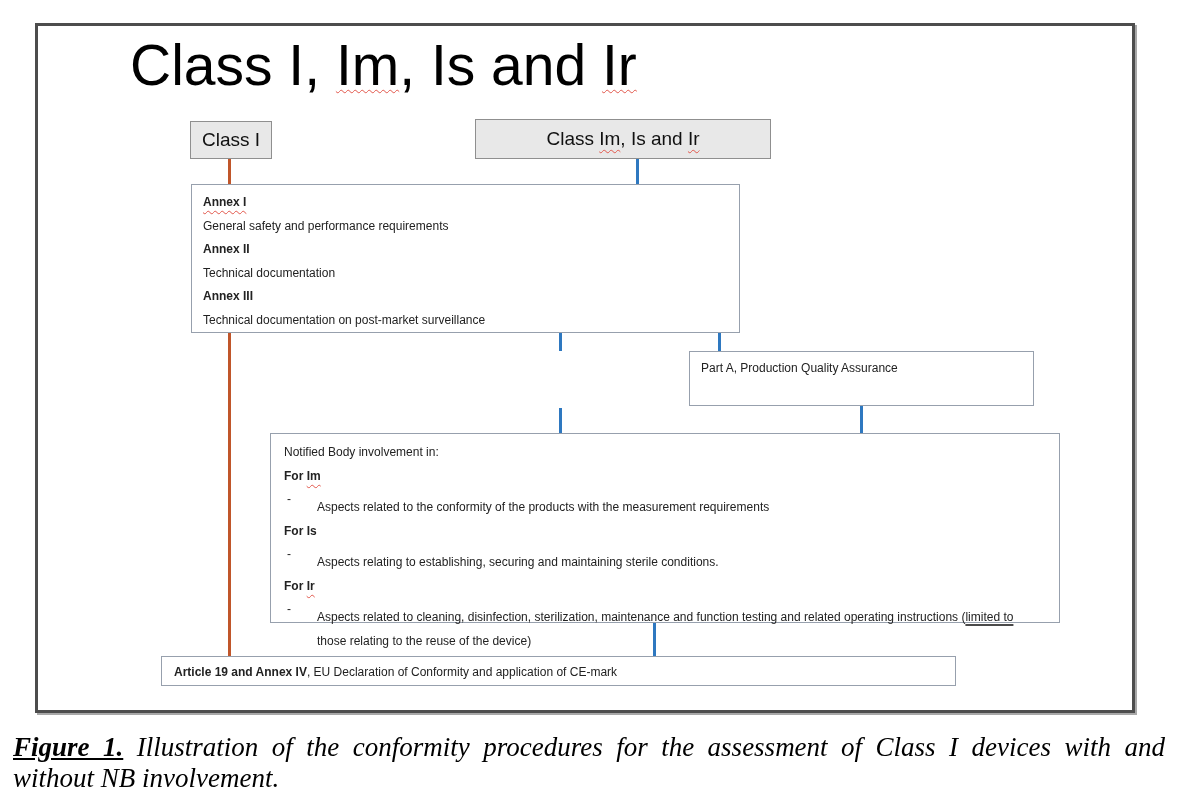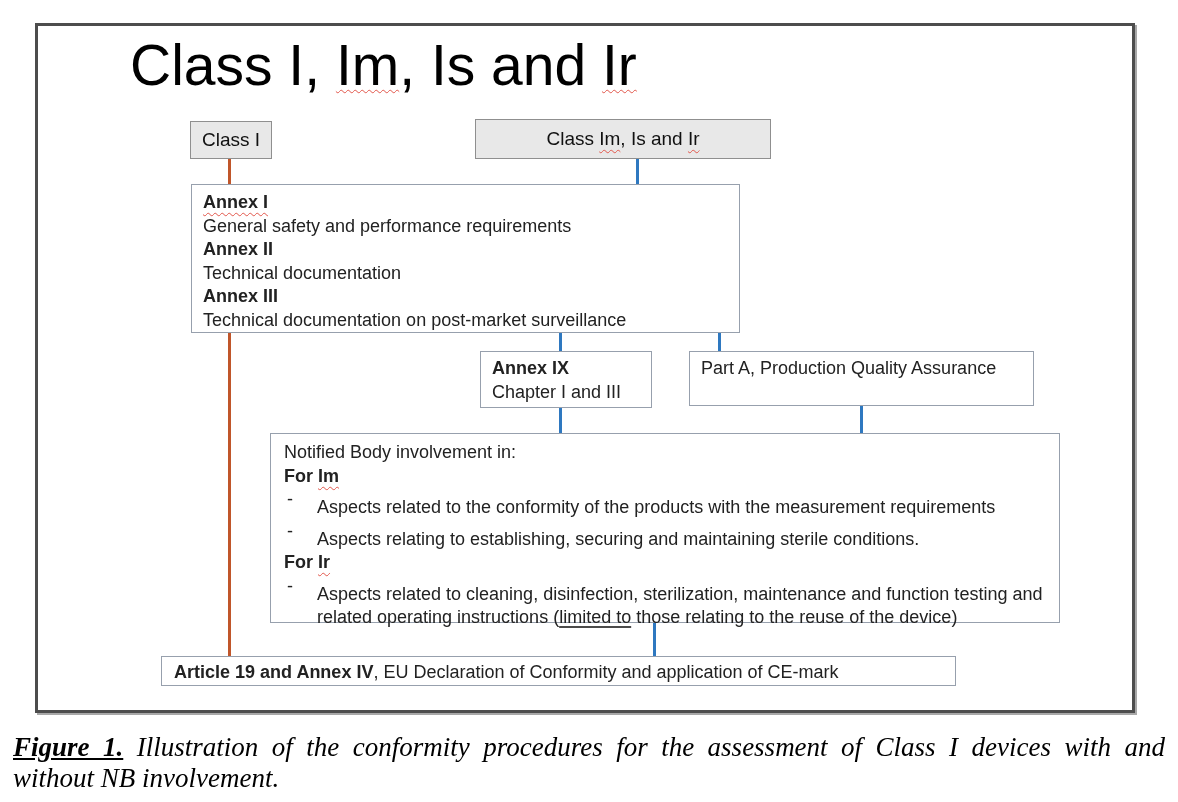--- a/index.html
+++ b/index.html
@@ -24,21 +24,21 @@
   .sq {
     text-decoration-line:underline;
     text-decoration-style:wavy;
     text-decoration-color:#e2574c;
     text-decoration-thickness:1px;
     text-underline-offset:4px;
   }
   .node {
     position:absolute; background:#ffffff;
     border:1.5px solid #97a0ad; z-index:2;
-    font-size:18px; line-height:23.5px; color:#222;
+    font-size:12px; line-height:23.5px; color:#222;
   }
   .gray {
     background:#e8e8e8; border:1.5px solid #8f8f8f;
     display:flex; align-items:center; justify-content:center;
     font-size:19px; color:#111; white-space:nowrap;
   }
   .bold { font-weight:bold; }
   .pad { padding:5px 11px; }
   .line { position:absolute; z-index:1; }
   .orange { width:3px; background:#c0562a; }
@@ -86,36 +86,33 @@
 
     <div class="node pad" style="left:153px; top:158px; width:549px; height:149px; padding-top:6px;">
       <div class="bold sq" style="display:inline-block;">Annex I</div>
       <div>General safety and performance requirements</div>
       <div class="bold">Annex II</div>
       <div>Technical documentation</div>
       <div class="bold">Annex III</div>
       <div>Technical documentation on post-market surveillance</div>
     </div>
 
-    <div class="node pad" style="left:442px; top:325px; width:172px; height:57px;">
-      <div class="bold">Annex IX</div>
-      <div>Chapter I and III</div>
-    </div>
 
     <div class="node pad" style="left:651px; top:325px; width:345px; height:55px;">
       <div>Part A, Production Quality Assurance</div>
     </div>
 
     <div class="node" style="left:232px; top:407px; width:790px; height:190px; padding:7px 10px 5px 13px;">
       <div>Notified Body involvement in:</div>
       <div class="bold"><span>For </span><span class="sq">Im</span></div>
       <div class="bullet">
         <span class="dash">-</span>
         <span class="btxt">Aspects related to the conformity of the products with the measurement requirements</span>
       </div>
+      <div class="bold">For Is</div>
       <div class="bullet">
         <span class="dash">-</span>
         <span class="btxt">Aspects relating to establishing, securing and maintaining sterile conditions.</span>
       </div>
       <div class="bold"><span>For </span><span class="sq">Ir</span></div>
       <div class="bullet">
         <span class="dash">-</span>
         <span class="btxt"><span>Aspects related to cleaning, disinfection, sterilization, maintenance and function testing and related operating instructions (</span><span class="ul-solid">limited to</span><span> those relating to the reuse of the device)</span></span>
       </div>
     </div>

